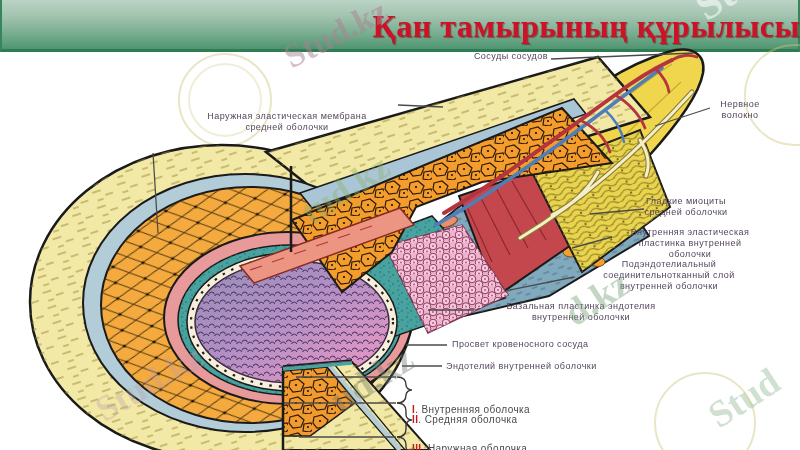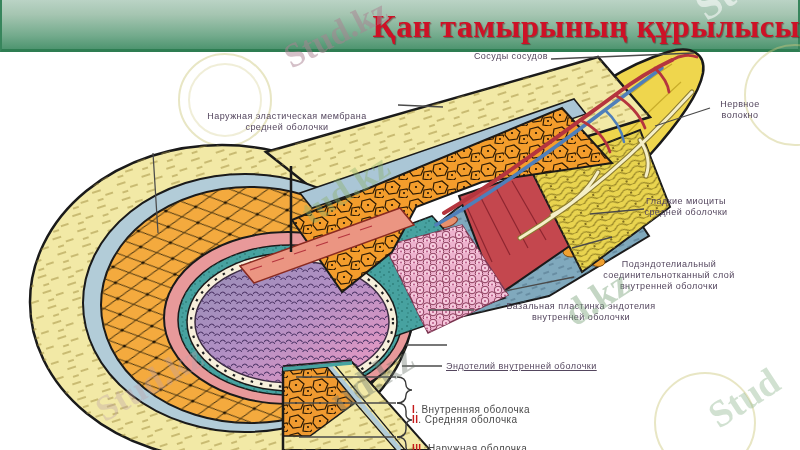--- a/index.html
+++ b/index.html
@@ -210,26 +210,30 @@
 <div class="title" style="z-index:20">Қан тамырының құрылысы</div>
 
 <div class="layer" id="labels-layer">
     <div class="anno" style="left: 428px; top: 51px; width: 120px; text-align: right;">Сосуды сосудов</div>
     <div class="anno" style="left: 178px; top: 95px; width: 218px; text-align: center; margin-top: 16px;">Наружная эластическая мембрана
 средней оболочки</div>
     <div class="anno" style="left: 706px; top: 99px; width: 68px; text-align: center;">Нервное
 волокно</div>
     <div class="anno" style="left: 624px; top: 196px; width: 124px; text-align: center;">Гладкие миоциты
 средней оболочки</div>
+    <div class="anno" style="left: 600px; top: 227px; width: 180px; text-align: center;">Внутренняя эластическая
+пластинка внутренней
+оболочки</div>
     <div class="anno" style="left: 572px; top: 259px; width: 194px; text-align: center;">Подэндотелиальный
 соединительнотканный слой
 внутренней оболочки</div>
     <div class="anno" style="left: 478px; top: 301px; width: 206px; text-align: center;">Базальная пластинка эндотелия
 внутренней оболочки</div>
-    <div class="anno" style="left: 446px; top: 361px; width: 215px; text-align: left; text-decoration: underline;">Эндотелий внутренней оболочки</div>
+    <div class="anno" style="left: 452px; top: 339px; width: 215px; text-align: left;">Просвет кровеносного сосуда</div>
+    <div class="anno" style="left: 446px; top: 361px; width: 215px; text-align: left;">Эндотелий внутренней оболочки</div>
     <div class="legend-row" style="left: 412px; top: 404px;"><span class="legend-num">I</span>. Внутренняя оболочка</div>
     <div class="legend-row" style="left: 412px; top: 414px;"><span class="legend-num">II</span>. Средняя оболочка</div>
     <div class="legend-row" style="left: 412px; top: 443px;"><span class="legend-num">III</span>. Наружная оболочка</div>
   </div>
 <div class="layer" id="watermark-layer" style="z-index:30">
     <span class="wm" style="left: 686px; top: -10px; font-size: 42px; color: rgba(255, 255, 255, 0.55); transform: rotate(-33deg);">Stud.kz</span>
     <span class="wm" style="left: 278px; top: 42px; font-size: 34px; color: rgba(170, 130, 145, 0.5); transform: rotate(-27deg);">Stud.kz</span>
     <span class="wm" style="left: 293px; top: 198px; font-size: 36px; color: rgba(140, 175, 105, 0.4); transform: rotate(-33deg);">tud.kz</span>
     <span class="wm" style="left: 322px; top: 384px; font-size: 38px; color: rgba(110, 120, 110, 0.4); transform: rotate(-32deg);">ud.kz</span>
     <span class="wm" style="left: 88px; top: 394px; font-size: 36px; color: rgba(190, 160, 170, 0.35); transform: rotate(-30deg);">Stud.kz</span>

